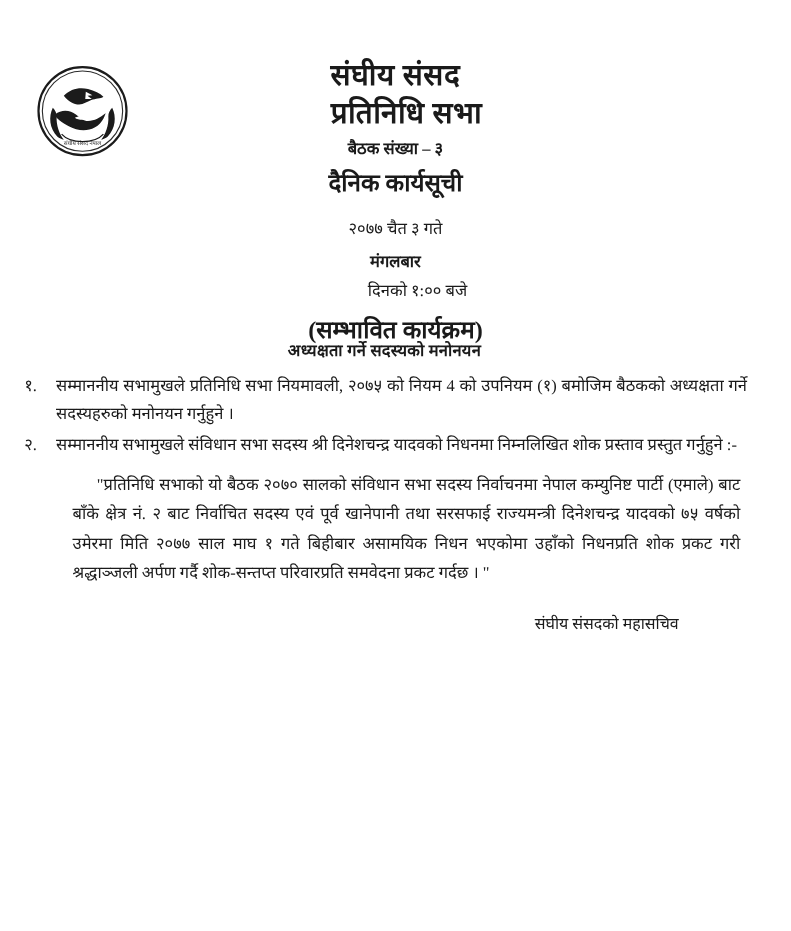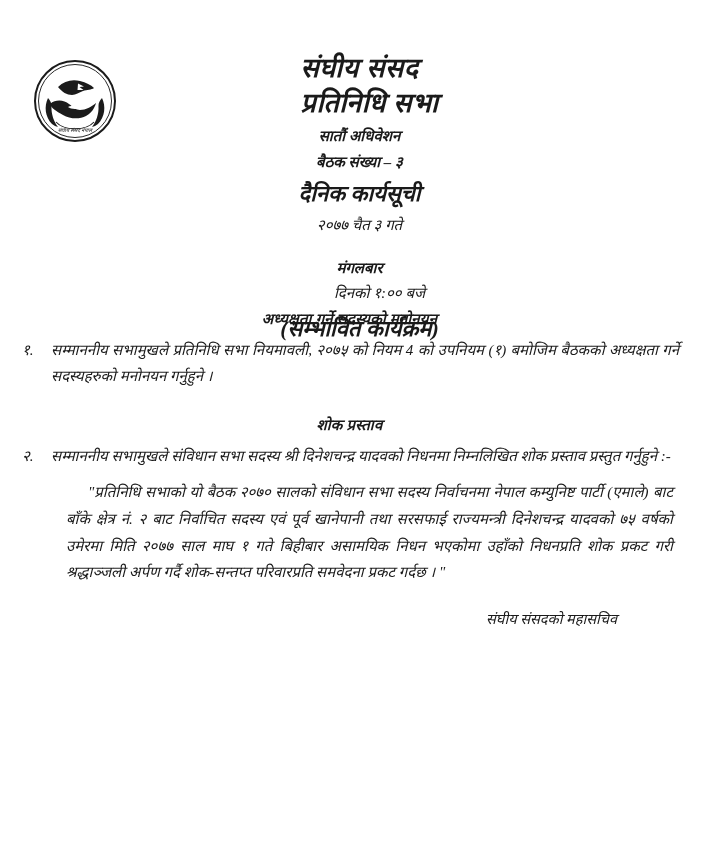--- a/index.html
+++ b/index.html
@@ -14,21 +14,20 @@
     color: #1a1a1a;
     position: relative;
     overflow: hidden;
   }
   .page {
     width: 719px;
     height: 616px;
     position: relative;
     box-sizing: border-box;
     padding: 0;
-    font-style: italic;
   }
 
   
   .emblem {
     position: absolute;
     left: 34px;
     top: 60px;
     width: 82px;
     height: 82px;
   }
@@ -79,27 +78,27 @@
   .header .l5 {
     font-size: 22px;
     font-weight: 700;
     line-height: 1.45;
     margin-top: 4px;
   }
   .header .l6 {
     font-size: 15px;
     font-weight: 400;
     line-height: 1.5;
-    margin-top: 5px;
+    margin-top: 15px;
   }
   .header .l7 {
     font-size: 15px;
     font-weight: 700;
     line-height: 1.5;
-    margin-top: 20px;
+    margin-top: 8px;
   }
   .header .l8 {
     font-size: 15px;
     font-weight: 400;
     line-height: 1.5;
     margin-top: 3px;
     margin-left: 40px;
   }
   .header .l9 {
     font-size: 22px;
@@ -191,39 +190,37 @@
       <path d="M68 38 C72 46, 71 57, 64 64 C62 65.5, 60 66.5, 58 67 C62 62, 65 54, 64.5 46 C64.3 43, 66 40, 68 38 Z" fill="#1b1b1b"></path>
 
       <path d="M22 62 C30 71, 52 71, 60 62" fill="none" stroke="#1b1b1b" stroke-width="1.1"></path>
       <text x="41" y="71.5" font-size="5.2" text-anchor="middle" font-family="Liberation Serif, serif" fill="#1b1b1b">संघीय संसद नेपाल</text>
     </svg>
   </div>
 
   <div class="header">
     <div class="l1">संघीय संसद</div>
     <div class="l2">प्रतिनिधि सभा</div>
-    <div class="l3">सातौं अधिवेशन</div>
     <div class="l4">बैठक संख्या – ३</div>
     <div class="l5">दैनिक कार्यसूची</div>
     <div class="l6">२०७७ चैत ३ गते</div>
     <div class="l7">मंगलबार</div>
     <div class="l8">दिनको १:०० बजे</div>
     <div class="l9">(सम्भावित कार्यक्रम)</div>
   </div>
 
   <div class="body-wrap">
 
     <div class="section-title">अध्यक्षता गर्ने सदस्यको मनोनयन</div>
 
     <div class="item">
       <div class="num">१.</div>
       <div class="txt">सम्माननीय सभामुखले प्रतिनिधि सभा नियमावली, २०७५ को नियम 4 को उपनियम (१) बमोजिम बैठकको अध्यक्षता गर्ने सदस्यहरुको मनोनयन गर्नुहुने ।</div>
     </div>
 
-    <div class="section-title second">शोक प्रस्ताव</div>
 
     <div class="item">
       <div class="num">२.</div>
       <div class="txt">सम्माननीय सभामुखले संविधान सभा सदस्य श्री दिनेशचन्द्र यादवको निधनमा निम्नलिखित शोक प्रस्ताव प्रस्तुत गर्नुहुने :-</div>
     </div>
 
     <div class="quote-block">"प्रतिनिधि सभाको यो बैठक २०७० सालको संविधान सभा सदस्य निर्वाचनमा नेपाल कम्युनिष्ट पार्टी (एमाले) बाट बाँके क्षेत्र नं. २ बाट निर्वाचित सदस्य एवं पूर्व खानेपानी तथा सरसफाई राज्यमन्त्री दिनेशचन्द्र यादवको ७५ वर्षको उमेरमा मिति २०७७ साल माघ १ गते बिहीबार असामयिक निधन भएकोमा उहाँको निधनप्रति शोक प्रकट गरी श्रद्धाञ्जली अर्पण गर्दै शोक-सन्तप्त परिवारप्रति समवेदना प्रकट गर्दछ । "</div>
 
     <div class="signature">
       <div class="role">संघीय संसदको महासचिव</div>

